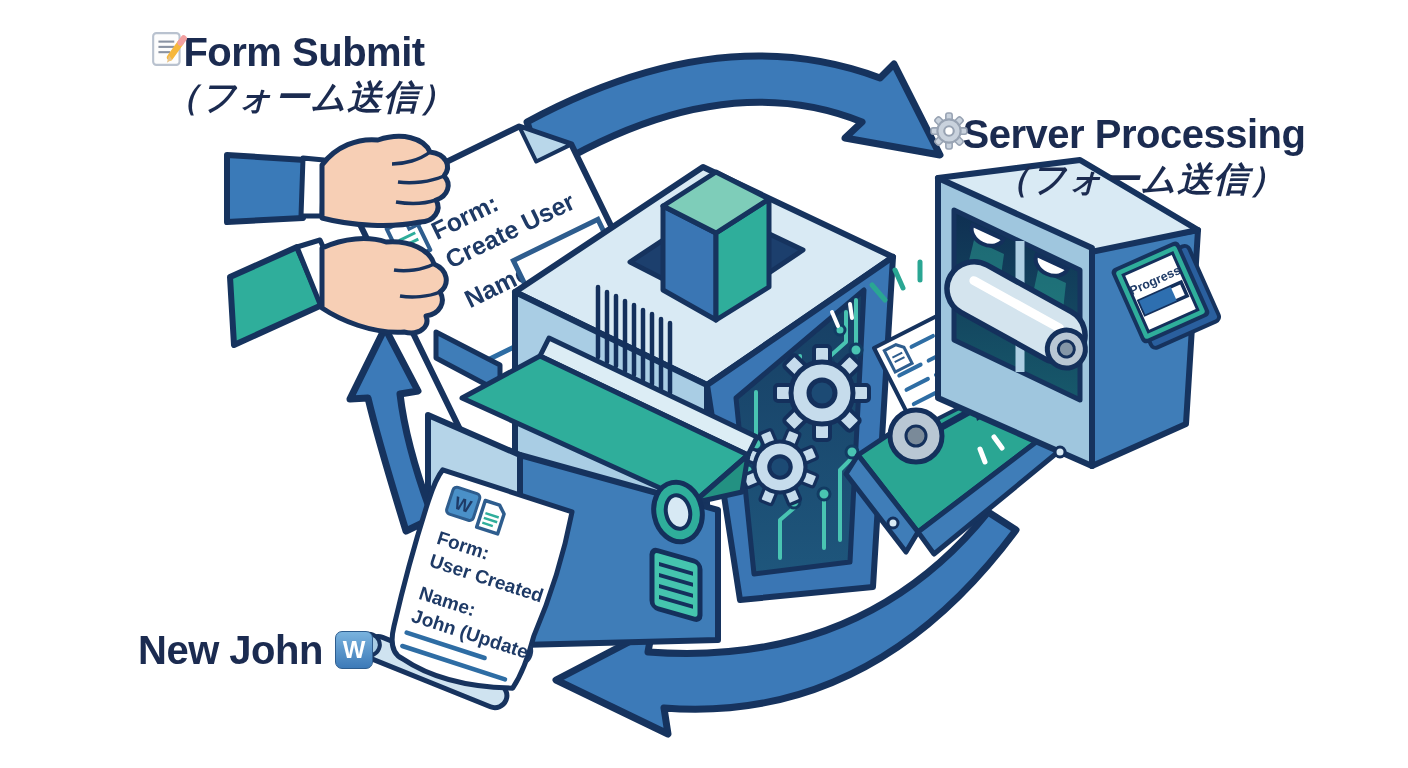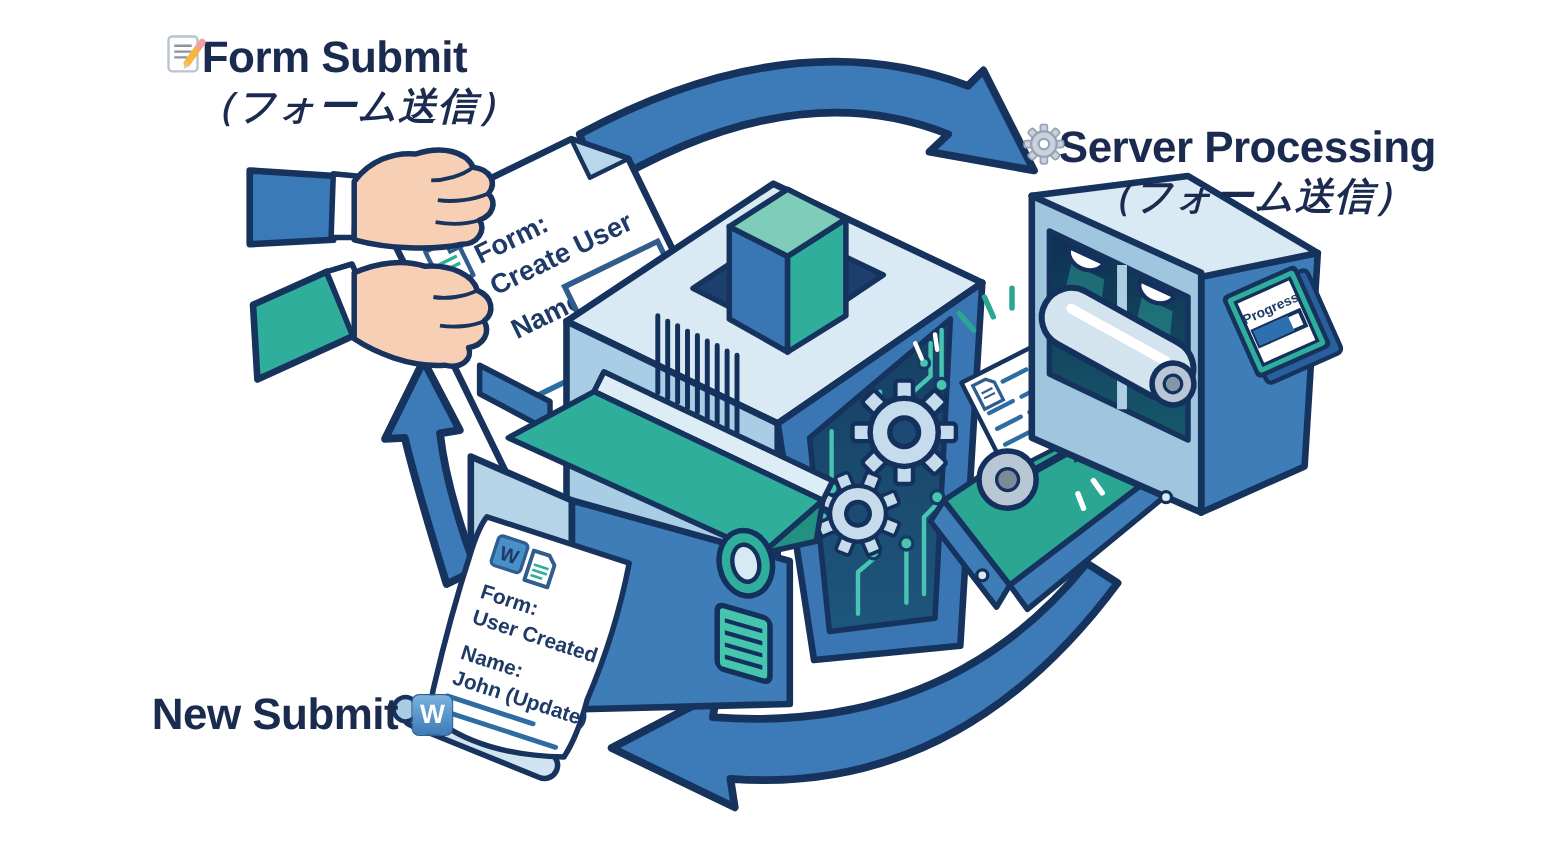--- a/index.html
+++ b/index.html
@@ -269,21 +269,21 @@
     </g>
     <text x="22" y="72" font-size="19">Form:</text>
     <text x="22" y="96" font-size="19">User Created</text>
     <text x="22" y="130" font-size="19">Name:</text>
     <text x="22" y="154" font-size="19">John (Update)</text>
     <line x1="22" y1="166" x2="104" y2="166" stroke="#2e6da4" stroke-width="4.5" stroke-linecap="round"></line>
     <line x1="22" y1="180" x2="130" y2="180" stroke="#2e6da4" stroke-width="4.5" stroke-linecap="round"></line>
   </g>
 </svg>
 
-<div class="label center" style="left:150px;top:30px;width:320px;text-align:right;">
+<div class="label center" style="left:150px;top:30px;width:320px;">
   <div class="en">
     <span>Form Submit</span>
     <span class="iconbox">
       <svg width="38" height="38" viewBox="0 0 36 36">
         <rect x="3" y="3" width="25" height="30" rx="3" fill="#fdfdfd" stroke="#b9c2cf" stroke-width="2"></rect>
         <line x1="8" y1="11" x2="23" y2="11" stroke="#8a93a3" stroke-width="2"></line>
         <line x1="8" y1="16" x2="23" y2="16" stroke="#8a93a3" stroke-width="2"></line>
         <line x1="8" y1="21" x2="19" y2="21" stroke="#8a93a3" stroke-width="2"></line>
         <line x1="19" y1="26" x2="29" y2="12" stroke="#f6b73c" stroke-width="6" stroke-linecap="round"></line>
         <line x1="29" y1="12" x2="32" y2="8" stroke="#f2a0a0" stroke-width="6" stroke-linecap="round"></line>
@@ -314,16 +314,16 @@
           <circle r="4.5" fill="#ffffff" stroke="#98a3b3" stroke-width="2"></circle>
         </g>
       </svg>
     </span>
   </div>
   <div class="ja">（フォーム送信）</div>
 </div>
 
 <div class="label" style="left:138px;top:628px;width:370px;">
   <div class="en">
-    <span>New Submit</span>
+    <span>New John</span>
     <span class="wbadge">W</span>
   </div>
 </div>
 
 </body></html>

